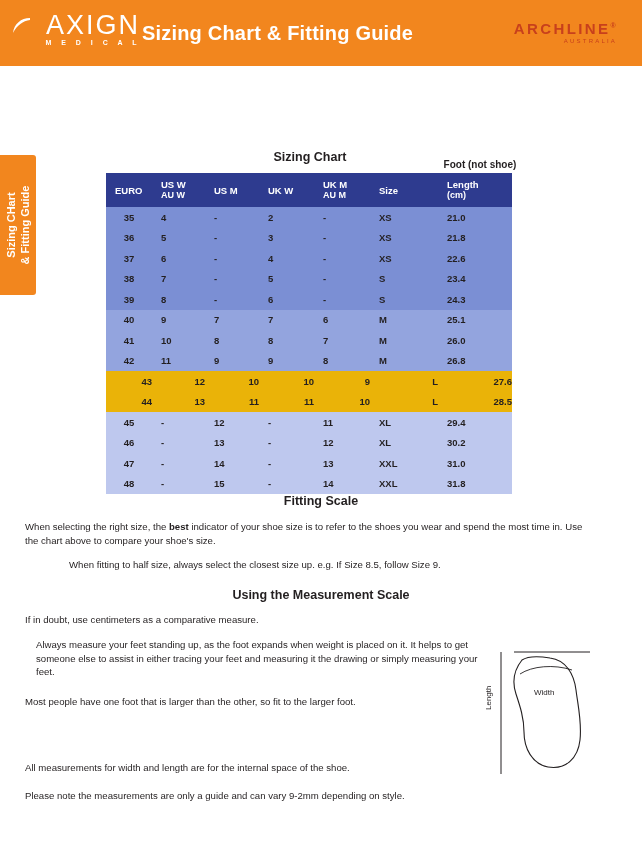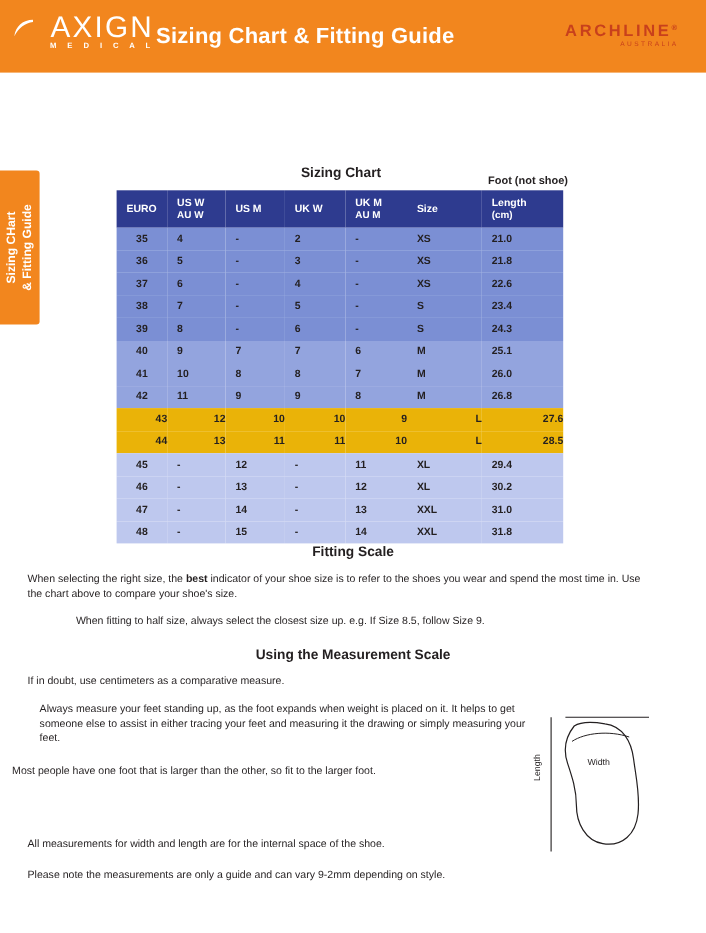--- a/index.html
+++ b/index.html
@@ -406,21 +406,21 @@
 
 <div class="section-title" style="top:494px;">Fitting Scale</div>
 <div class="para" style="left:25px; top:520px; width:570px;">
   <span>When selecting the right size, the </span><b>best</b><span> indicator of your shoe size is to refer to the shoes you wear and spend the most time in. Use the chart above to compare your shoe's size.</span>
 </div>
 <div class="para" style="left:25px; top:558px; width:570px;margin-left:44px;">When fitting to half size, always select the closest size up. e.g. If Size 8.5, follow Size 9.</div>
 
 <div class="section-title" style="top:588px;">Using the Measurement Scale</div>
 <div class="para" style="left:25px; top:613px; width:560px;">If in doubt, use centimeters as a comparative measure.</div>
 <div class="para" style="left:36px; top:638px; width:450px;">Always measure your feet standing up, as the foot expands when weight is placed on it. It helps to get someone else to assist in either tracing your feet and measuring it the drawing or simply measuring your feet.</div>
-<div class="para" style="left:11px; top:695px; width:450px;">Most people have one foot that is larger than the other, so fit to the larger foot.</div>
+<div class="para" style="left:25px; top:695px; width:450px;">Most people have one foot that is larger than the other, so fit to the larger foot.</div>
 <div class="para" style="left:25px; top:761px; width:450px;">All measurements for width and length are for the internal space of the shoe.</div>
 <div class="para" style="left:25px; top:789px; width:440px;">Please note the measurements are only a guide and can vary 9-2mm depending on style.</div>
 
 <div class="foot-diagram">
   <svg width="112" height="130" viewBox="0 0 112 130">
 
     <line x1="9" y1="4" x2="9" y2="126" stroke="#231f20" stroke-width="1"></line>
 
     <line x1="22" y1="4" x2="98" y2="4" stroke="#231f20" stroke-width="1"></line>
 

